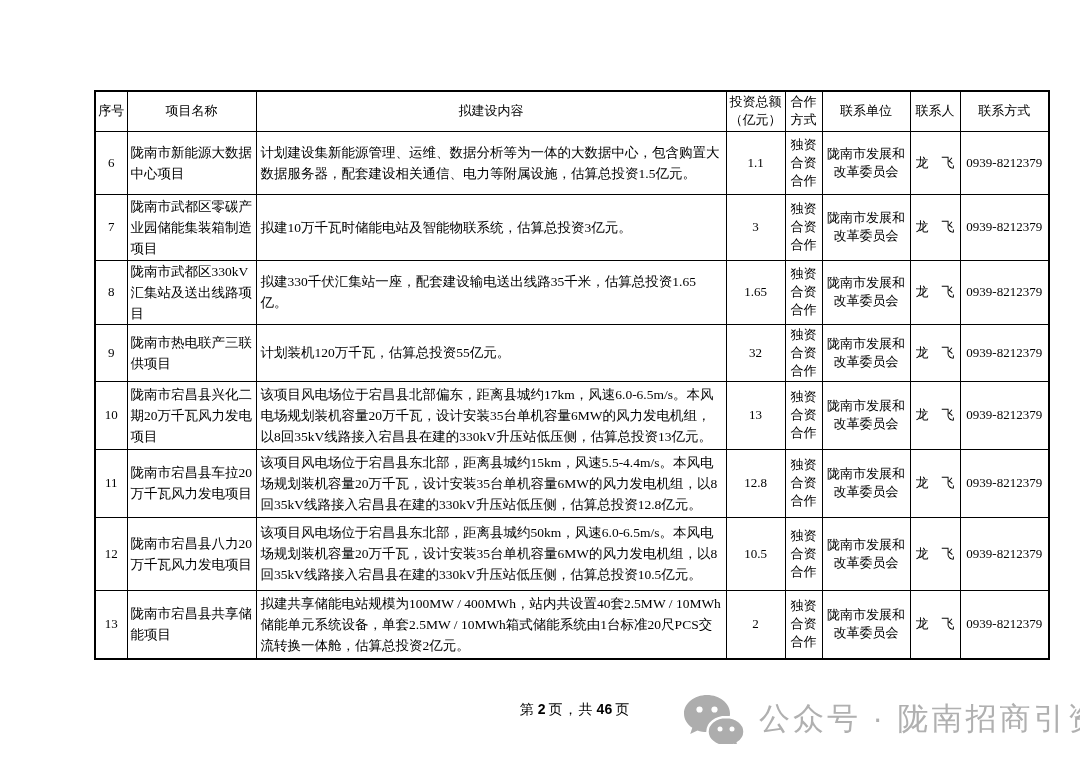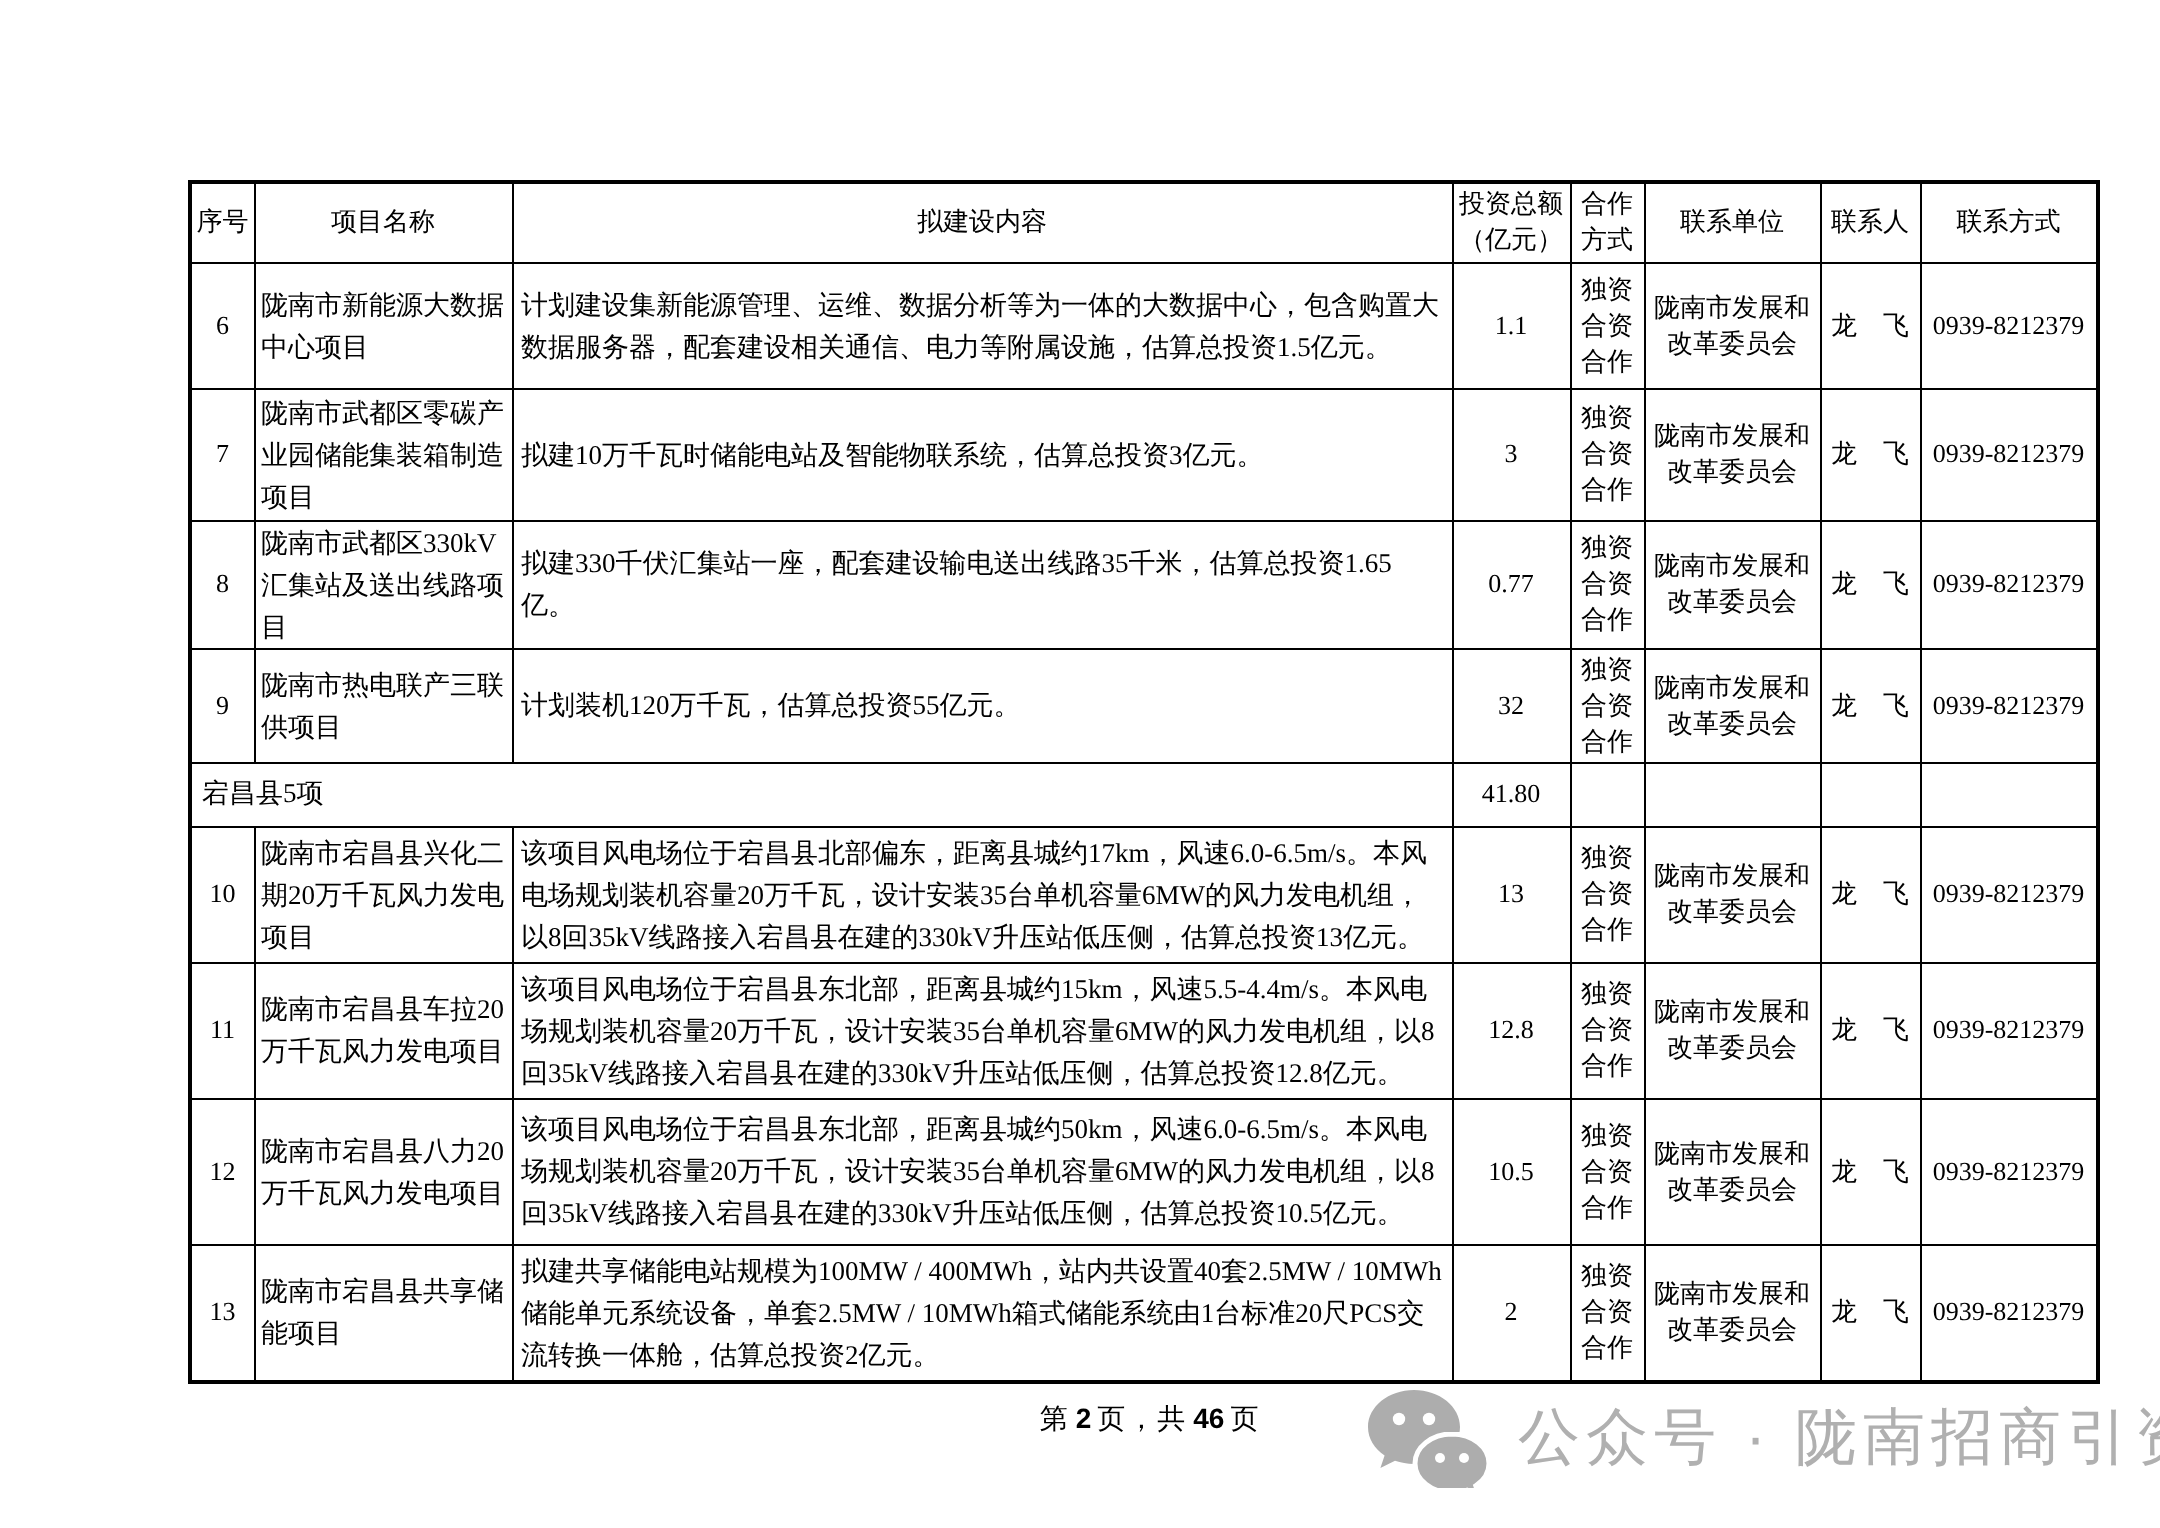--- a/index.html
+++ b/index.html
@@ -107,21 +107,21 @@
 合作</td>
           <td class="c pre">陇南市发展和
 改革委员会</td>
           <td class="c">龙　飞</td>
           <td class="c">0939-8212379</td>
         </tr>
         <tr style="height: 63px;">
           <td class="c">8</td>
           <td class="l name">陇南市武都区330kV汇集站及送出线路项目</td>
           <td class="l content">拟建330千伏汇集站一座，配套建设输电送出线路35千米，估算总投资1.65亿。</td>
-          <td class="c">0.77</td>
+          <td class="c">1.65</td>
           <td class="c pre">独资
 合资
 合作</td>
           <td class="c pre">陇南市发展和
 改革委员会</td>
           <td class="c">龙　飞</td>
           <td class="c">0939-8212379</td>
         </tr>
         <tr style="height: 42px;">
           <td class="c">9</td>
@@ -129,28 +129,20 @@
           <td class="l content">计划装机120万千瓦，估算总投资55亿元。</td>
           <td class="c">32</td>
           <td class="c pre">独资
 合资
 合作</td>
           <td class="c pre">陇南市发展和
 改革委员会</td>
           <td class="c">龙　飞</td>
           <td class="c">0939-8212379</td>
         </tr>
-        <tr style="height: 32px;">
-          <td class="l sec" colspan="3">宕昌县5项</td>
-          <td class="c">41.80</td>
-          <td class="c"></td>
-          <td class="c"></td>
-          <td class="c"></td>
-          <td class="c"></td>
-        </tr>
         <tr style="height: 66px;">
           <td class="c">10</td>
           <td class="l name">陇南市宕昌县兴化二期20万千瓦风力发电项目</td>
           <td class="l content">该项目风电场位于宕昌县北部偏东，距离县城约17km，风速6.0-6.5m/s。本风电场规划装机容量20万千瓦，设计安装35台单机容量6MW的风力发电机组，以8回35kV线路接入宕昌县在建的330kV升压站低压侧，估算总投资13亿元。</td>
           <td class="c">13</td>
           <td class="c pre">独资
 合资
 合作</td>
           <td class="c pre">陇南市发展和
 改革委员会</td>

